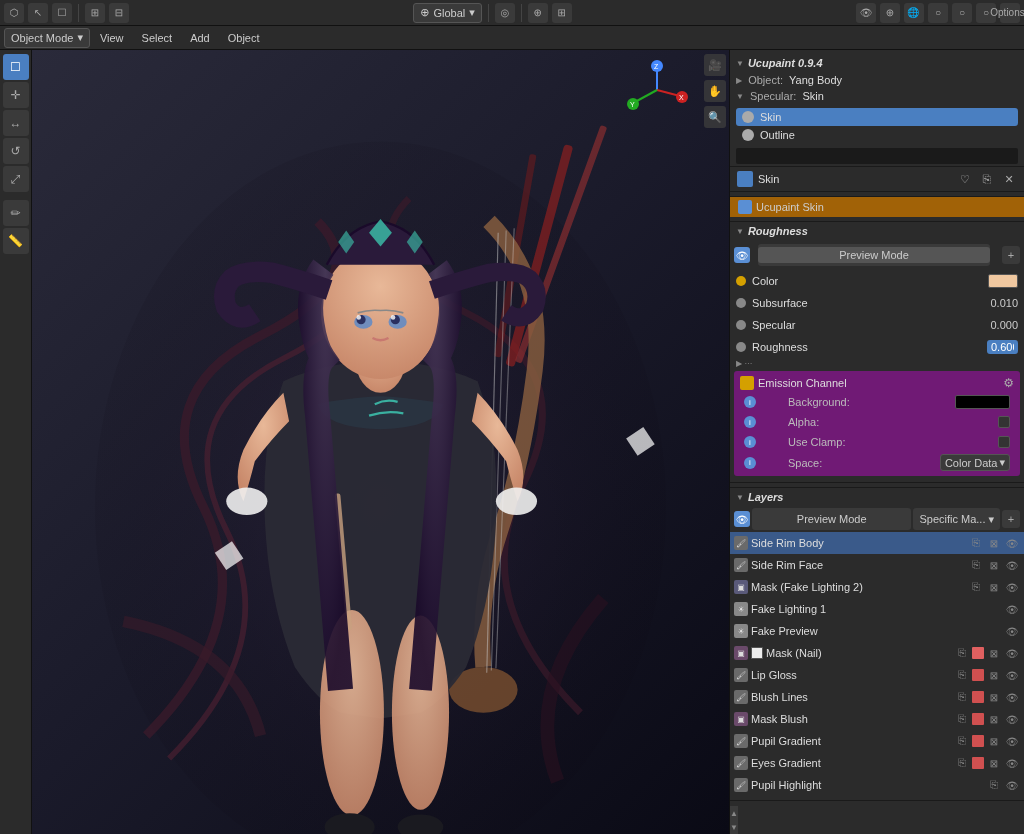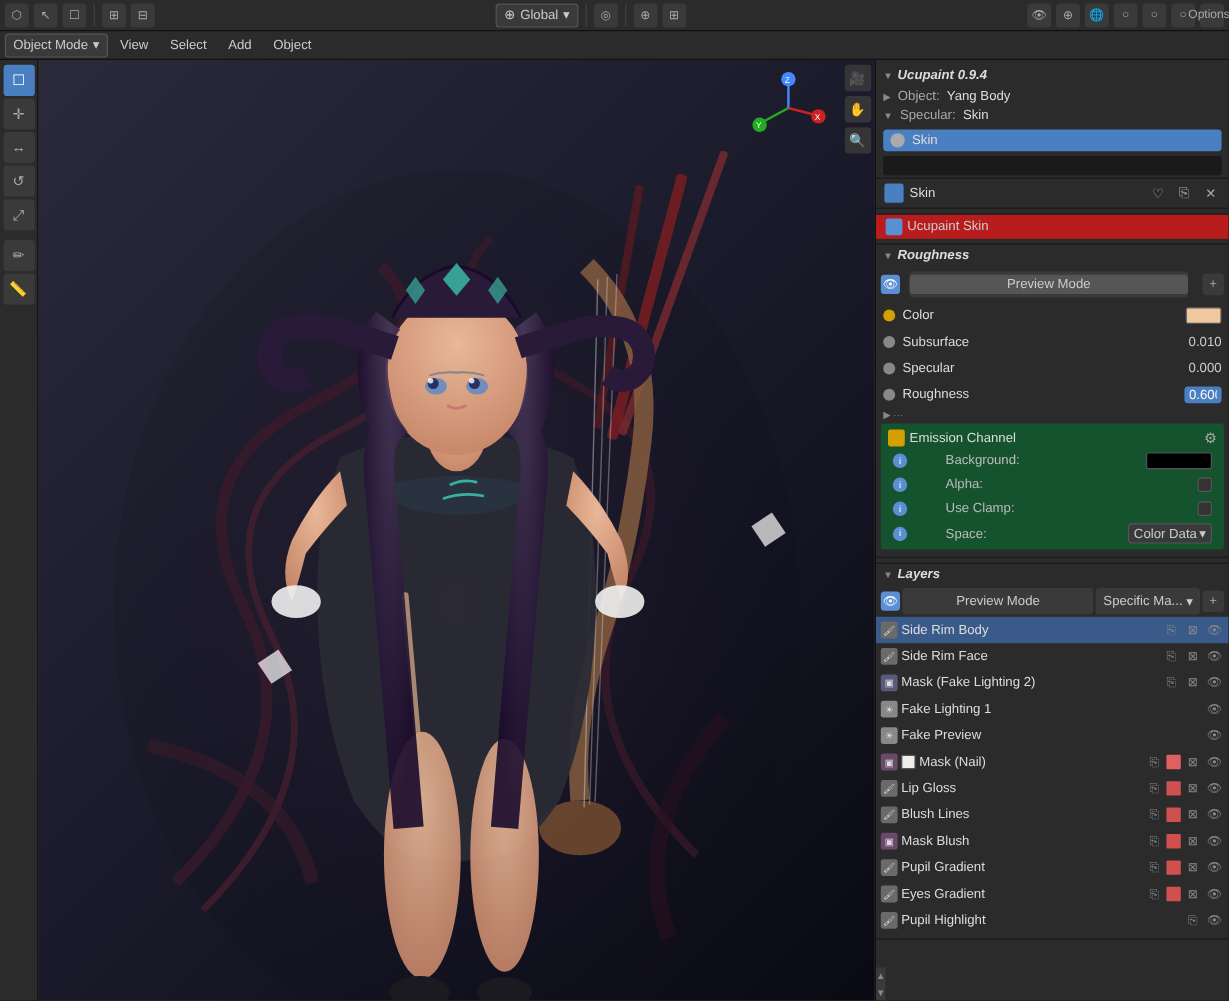--- a/index.html
+++ b/index.html
@@ -216,21 +216,21 @@
       display: flex; align-items: center; justify-content: center;
       color: #aaa; cursor: pointer; border-radius: 2px;
     }
 
     
     .ucupaint-skin-row {
       display: flex;
       align-items: center;
       padding: 3px 8px;
       gap: 4px;
-      background: #b91c1c;
+      background: #a16207;
     }
     .ucupaint-icon { width: 14px; height: 14px; background: #5a8fd4; border-radius: 2px; flex-shrink: 0; }
     .ucupaint-label { color: #ccc; font-size: 11px; }
 
     
     .channels-header {
       display: flex;
       align-items: center;
       padding: 3px 6px;
       background: #2b2b2b;
@@ -307,21 +307,21 @@
     }
     .channel-black-swatch {
       width: 30px; height: 14px;
       background: #000;
       border-radius: 2px;
       border: 1px solid #555;
     }
 
     
     .emission-section {
-      background: #14532d;
+      background: #701a75;
       margin: 2px 4px;
       border-radius: 3px;
       padding: 3px 0;
     }
     .emission-header {
       display: flex;
       align-items: center;
       padding: 2px 6px;
       gap: 4px;
     }
@@ -693,20 +693,24 @@
             <span class="collapse-arrow">▼</span>
             <span class="section-label">Specular:</span>
             <span class="section-value">Skin</span>
           </div>
 
           <div class="material-list">
             <div class="material-item active">
               <div class="material-dot gray"></div>
               <span class="material-name">Skin</span>
             </div>
+            <div class="material-item">
+              <div class="material-dot gray"></div>
+              <span class="material-name">Outline</span>
+            </div>
           </div>
 
           <div style="height:16px; margin: 2px 6px; background:#1a1a1a; border-radius:2px;"></div>
 
           <div class="skin-dropdown-bar">
             <div class="icon-btn-small">
               <div class="skin-icon"></div>
             </div>
             <span class="skin-name">Skin</span>
             <div class="icon-btn-small">♡</div>

